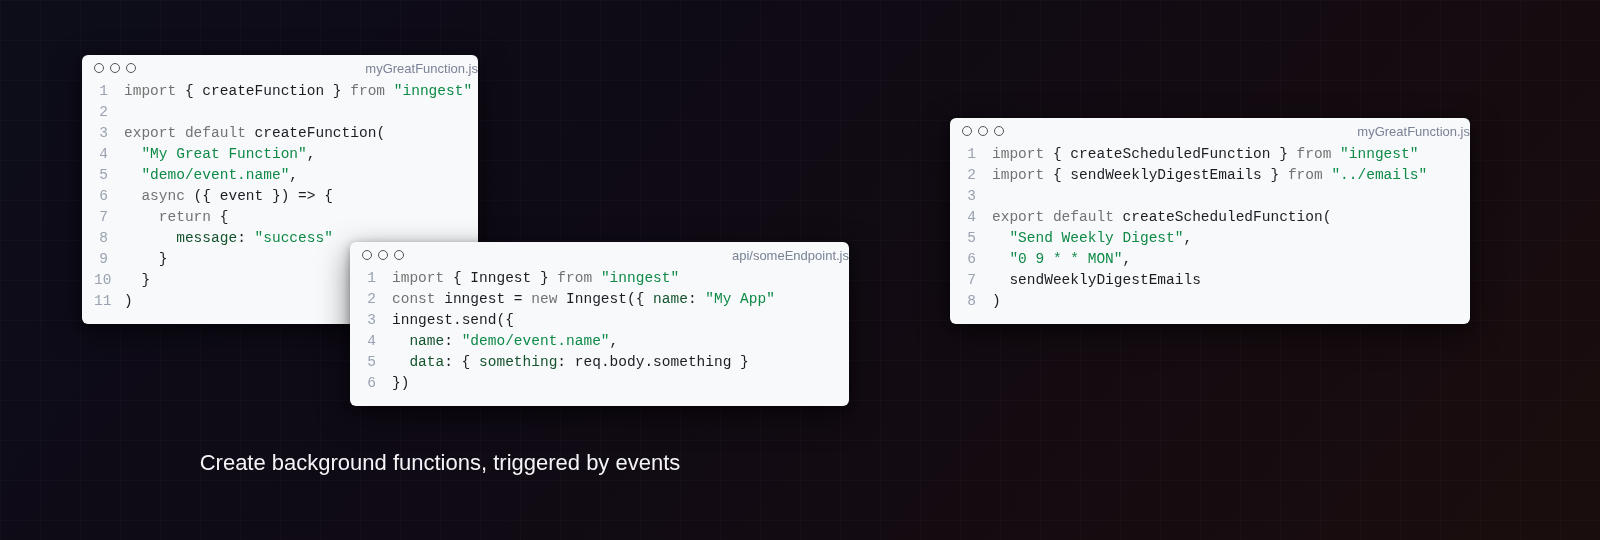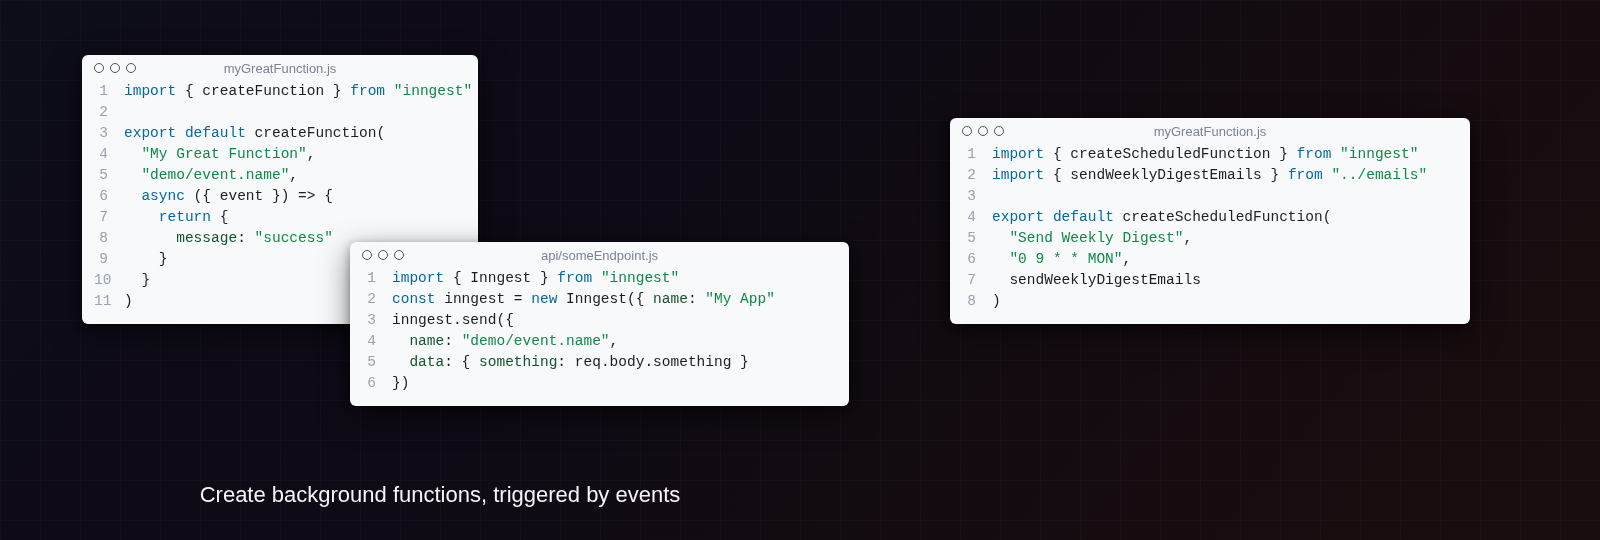--- a/index.html
+++ b/index.html
@@ -44,21 +44,21 @@
     position: relative;
   }
   .dots { display: flex; gap: 6px; }
   .dot {
     width: 10px; height: 10px; border-radius: 50%;
     border: 1.2px solid #555;
   }
   .card-title {
     position: absolute;
     left: 0; right: 0;
-    text-align: center;
+    text-align: right;
     font-size: 13px;
     color: #7a8296;
     pointer-events: none;
   }
   .code {
     font-family: "SFMono-Regular", Consolas, "Liberation Mono", Menlo, monospace;
     font-size: 14.5px;
     line-height: 21px;
     padding: 4px 16px 12px 12px;
     white-space: pre;
@@ -77,21 +77,21 @@
   .caption {
     position: absolute;
     left: 0; right: 0;
     text-align: center;
     color: #f5f5f7;
     font-size: 22px;
     font-weight: 400;
   }
 
   
-  .kw { color: #0369a1; }      
+  .kw { color: #737373; }      
   .fn { color: #1b1f24; }      
   .str { color: #0e8a47; }     
   .punc { color: #1b1f24; }
   .arg { color: #1b1f24; }
   .prop { color: #14532d; }
 </style>
 </head>
 <body>
 
 <div class="grid-overlay"></div>
@@ -117,21 +117,21 @@
         <div class="dots">
           <div class="dot"></div>
           <div class="dot"></div>
           <div class="dot"></div>
         </div>
         <div class="card-title">api/someEndpoint.js</div>
       </div>
       <div class="code"><div class="line"><span class="ln">1</span><span class="code-text"><span class="kw">import</span><span class="punc"> { </span><span class="arg">Inngest</span><span class="punc"> } </span><span class="kw">from</span><span class="punc"> </span><span class="str">"inngest"</span></span></div><div class="line"><span class="ln">2</span><span class="code-text"><span class="kw">const</span><span class="punc"> </span><span class="arg">inngest</span><span class="punc"> = </span><span class="kw">new</span><span class="punc"> </span><span class="fn">Inngest</span><span class="punc">({ </span><span class="prop">name</span><span class="punc">: </span><span class="str">"My App"</span></span></div><div class="line"><span class="ln">3</span><span class="code-text"><span class="fn">inngest</span><span class="punc">.</span><span class="fn">send</span><span class="punc">({</span></span></div><div class="line"><span class="ln">4</span><span class="code-text"><span class="punc">  </span><span class="prop">name</span><span class="punc">: </span><span class="str">"demo/event.name"</span><span class="punc">,</span></span></div><div class="line"><span class="ln">5</span><span class="code-text"><span class="punc">  </span><span class="prop">data</span><span class="punc">: { </span><span class="prop">something</span><span class="punc">: </span><span class="fn">req</span><span class="punc">.</span><span class="fn">body</span><span class="punc">.</span><span class="fn">something</span><span class="punc"> }</span></span></div><div class="line"><span class="ln">6</span><span class="code-text"><span class="punc">})</span></span></div></div>
     </div>
 
-    <div class="caption" style="bottom:32px;margin-top:25px;">Create background functions, triggered by events</div>
+    <div class="caption" style="bottom:64px;margin-top:25px;">Create background functions, triggered by events</div>
   </div>
 
   <div class="col-right">
 
     <div class="card" style="left:70px; top:118px; width:520px;">
       <div class="card-header">
         <div class="dots">
           <div class="dot"></div>
           <div class="dot"></div>
           <div class="dot"></div>

